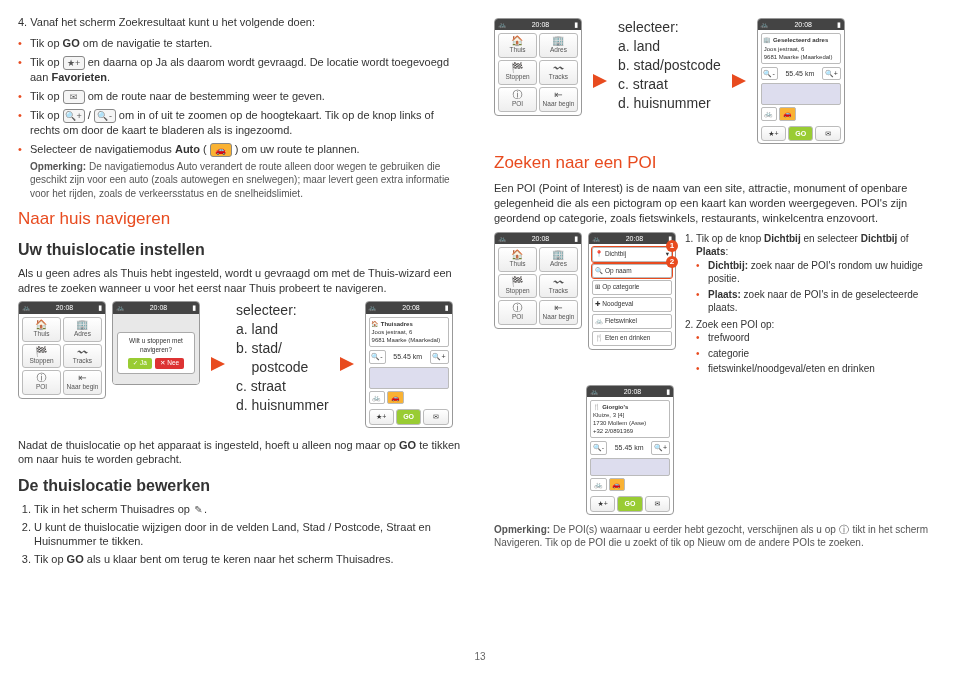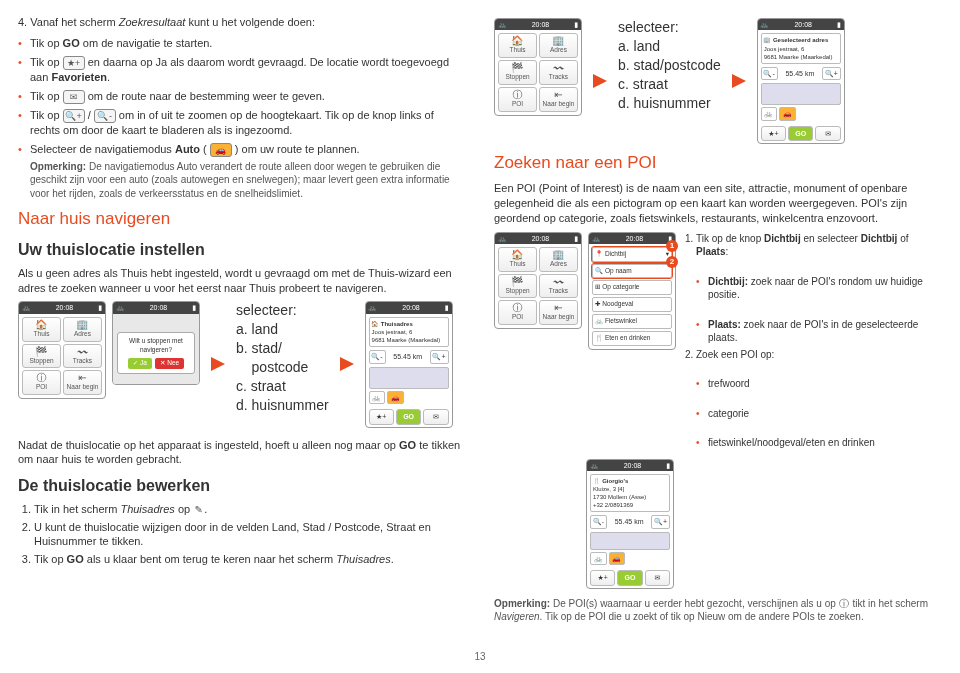--- a/index.html
+++ b/index.html
@@ -15,26 +15,26 @@
     position: relative;
   }
   .cols { display: flex; gap: 28px; }
   .col { flex: 1; }
   h2 { color: #e84b1f; font-size: 17px; font-weight: normal; margin: 8px 0 6px; }
   h3 { font-size: 16px; font-weight: bold; margin: 8px 0 5px; }
   p { margin: 3px 0 6px; }
   ul { list-style: none; padding-left: 0; }
   ul.bullets > li { position: relative; padding-left: 12px; margin-bottom: 4px; }
   ul.bullets > li::before { content: "•"; color: #e84b1f; position: absolute; left: 0; }
-  ul.sub > li { position: relative; padding-left: 12px; margin-bottom: 2px; margin-top: 16px; }
+  ul.sub > li { position: relative; padding-left: 12px; margin-bottom: 2px; }
   ul.sub > li::before { content: "•"; color: #e84b1f; position: absolute; left: 0; }
   ol { padding-left: 16px; }
   ol > li { margin-bottom: 3px; }
   .bold { font-weight: bold; }
-  .ital { font-style: italic; }
+  .ital { }
   .inline-icon {
     display: inline-block;
     width: 22px; height: 14px;
     border: 1px solid #888;
     border-radius: 3px;
     background: #f5f5f5;
     vertical-align: middle;
     font-size: 9px;
     text-align: center;
     line-height: 13px;

